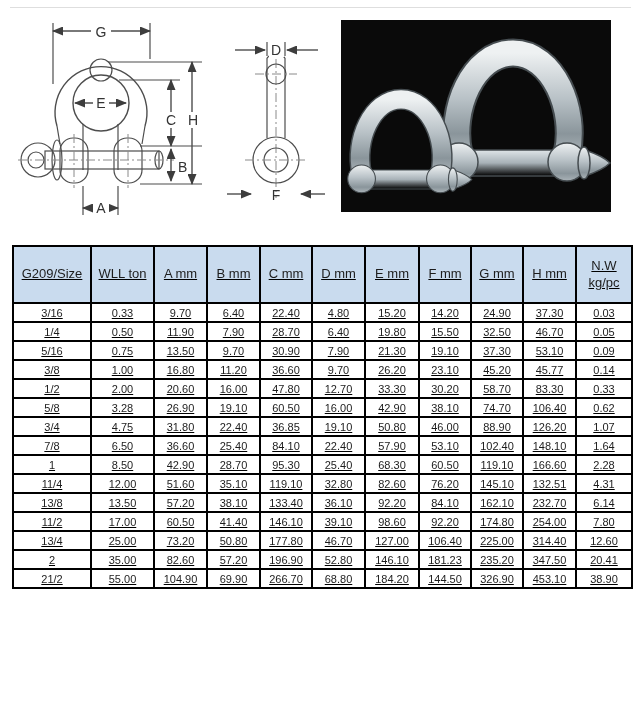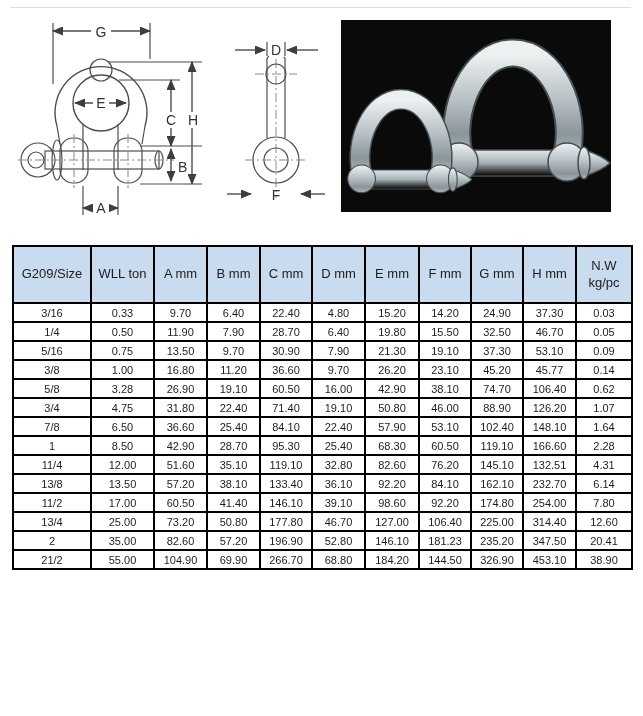--- a/index.html
+++ b/index.html
@@ -13,21 +13,21 @@
   .front-diagram{position:absolute;left:12px;top:12px;width:205px;height:218px;}
   .side-diagram{position:absolute;left:215px;top:12px;width:125px;height:218px;}
   .photo{position:absolute;left:341px;top:20px;width:270px;height:192px;background:#0a0a0a;}
   .dim{stroke:#4d4d4d;stroke-width:1.4;fill:none;}
   .thin{stroke:#4d4d4d;stroke-width:1.2;fill:none;}
   .cl{stroke:#8a8a8a;stroke-width:1;fill:none;stroke-dasharray:9 3 2 3;}
   .lbl{font-family:"Liberation Sans",sans-serif;font-size:14px;fill:#333;}
   .chip{fill:#ffffff;}
   .spec-table{
     position:absolute;left:12px;top:245px;width:619px;
-    border-collapse:collapse;table-layout:fixed;
+    border-collapse:collapse;table-layout:fixed;text-decoration:underline;
   }
   .spec-table th,.spec-table td{
     border:2px solid #000;text-align:center;vertical-align:middle;
     color:#1c1c1c;background:#fff;overflow:hidden;
   }
   .spec-table th{
     background:#c9dbee;font-weight:400;font-size:13px;height:53px;
     white-space:pre-line;line-height:1.25;
   }
   .spec-table td{font-size:11px;height:17px;padding:0;}
@@ -265,38 +265,51 @@
         <td>11.20</td>
         <td>36.60</td>
         <td>9.70</td>
         <td>26.20</td>
         <td>23.10</td>
         <td>45.20</td>
         <td>45.77</td>
         <td>0.14</td>
       </tr>
       <tr>
+        <td>1/2</td>
+        <td>2.00</td>
+        <td>20.60</td>
+        <td>16.00</td>
+        <td>47.80</td>
+        <td>12.70</td>
+        <td>33.30</td>
+        <td>30.20</td>
+        <td>58.70</td>
+        <td>83.30</td>
+        <td>0.33</td>
+      </tr>
+      <tr>
         <td>5/8</td>
         <td>3.28</td>
         <td>26.90</td>
         <td>19.10</td>
         <td>60.50</td>
         <td>16.00</td>
         <td>42.90</td>
         <td>38.10</td>
         <td>74.70</td>
         <td>106.40</td>
         <td>0.62</td>
       </tr>
       <tr>
         <td>3/4</td>
         <td>4.75</td>
         <td>31.80</td>
         <td>22.40</td>
-        <td>71.40</td>
+        <td>36.85</td>
         <td>19.10</td>
         <td>50.80</td>
         <td>46.00</td>
         <td>88.90</td>
         <td>126.20</td>
         <td>1.07</td>
       </tr>
       <tr>
         <td>7/8</td>
         <td>6.50</td>

